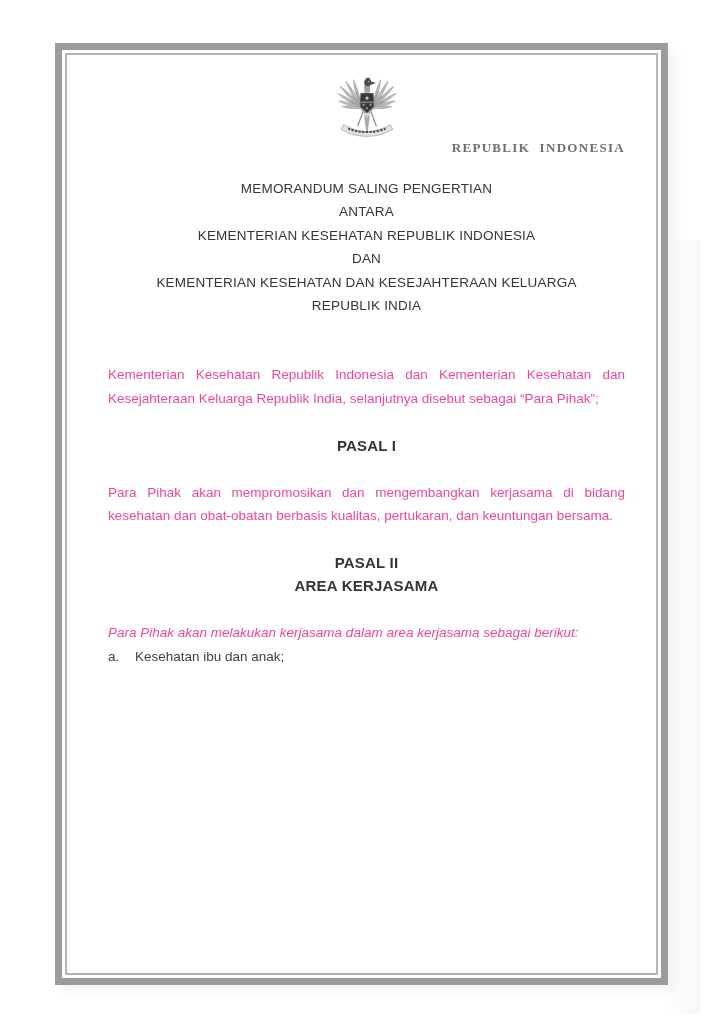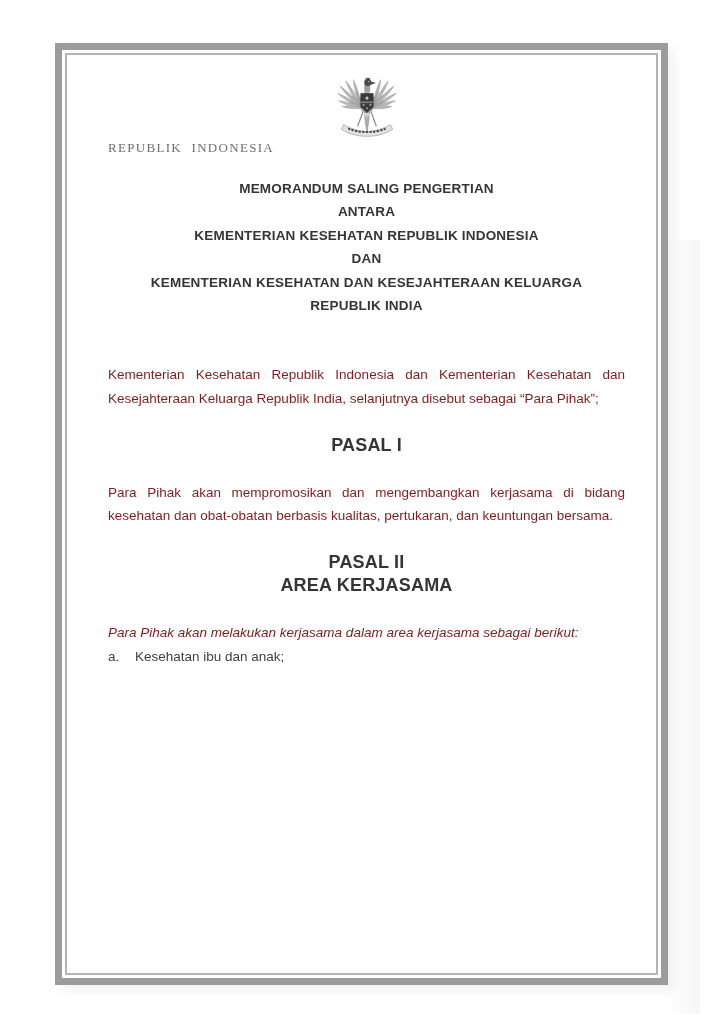--- a/index.html
+++ b/index.html
@@ -42,51 +42,51 @@
     color: #3f3f3f;
   }
   .emblem {
     display: block;
     margin: 0 auto;
     width: 78px; height: 72px;
     filter: blur(0.3px);
   }
   .caption {
     margin-top: 2px;
-    text-align: left;
+    text-align: right;
     font-family: "Liberation Serif", serif;
-    font-weight: normal;
+    font-weight: bold;
     font-size: 13px;
     letter-spacing: 1.3px;
     word-spacing: 5px;
     color: #6e6e6e;
   }
   .title-block {
     margin-top: 21px;
     margin-bottom: 46px;
     text-align: center;
-    font-weight: bold;
+    font-weight: normal;
     font-size: 13.5px;
     line-height: 23.4px;
     letter-spacing: 0.2px;
     color: #353535;
   }
   .para {
     margin: 0 0 23.5px 0;
     font-size: 13.5px;
     line-height: 23.4px;
     text-align: justify;
-    color: #7f1d1d;
+    color: #ec4899;
   }
   .para.tight { margin-bottom: 0; font-style: italic; }
   .heading {
     margin: 0 0 23.5px 0;
     text-align: center;
     font-weight: bold;
-    font-size: 18px;
+    font-size: 15px;
     line-height: 23.4px;
     letter-spacing: 0.2px;
     color: #353535;
   }
   .list-row {
     display: flex;
     font-size: 13.5px;
     line-height: 23.4px;
     color: #3f3f3f;
   }

